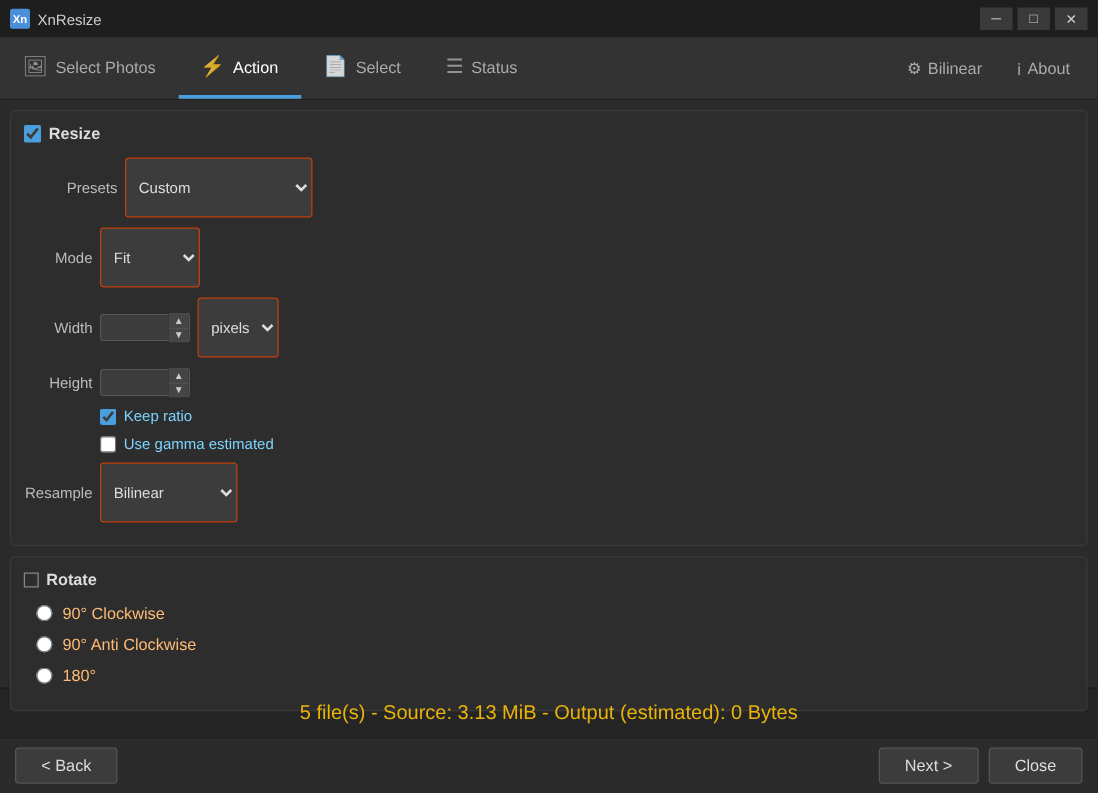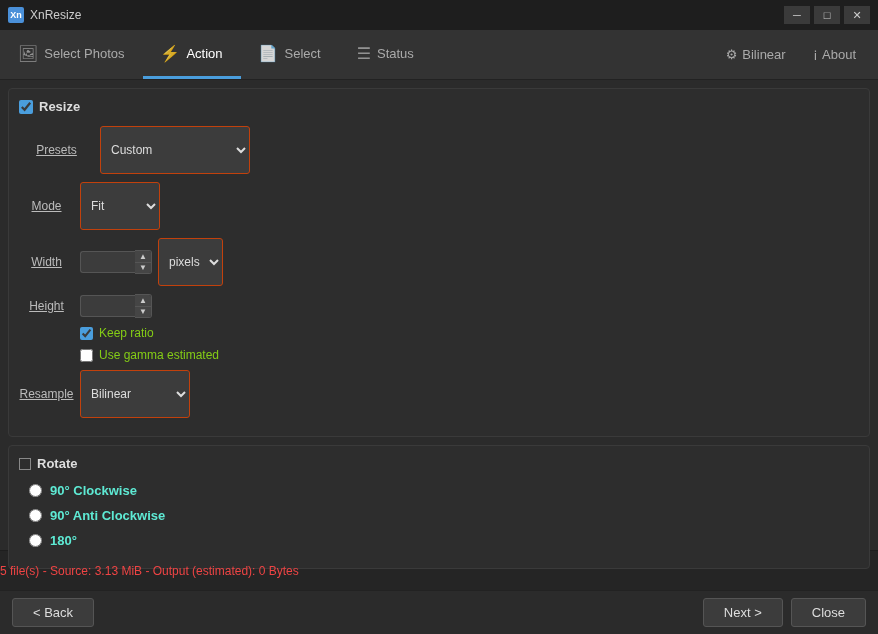--- a/index.html
+++ b/index.html
@@ -18,21 +18,21 @@
       background: #1e1e1e;
       height: 30px;
       display: flex;
       align-items: center;
       justify-content: space-between;
       padding: 0 8px;
       user-select: none;
     }
     #titlebar-left {
       display: flex;
-      align-items: center;
+      align-items: flex-end;
       gap: 6px;
       font-size: 12px;
       color: #ccc;
     }
     #titlebar-icon {
       width: 16px;
       height: 16px;
       background: #4a90d9;
       border-radius: 2px;
       display: flex;
@@ -160,25 +160,24 @@
 
     
     .form-row {
       display: flex;
       align-items: center;
       margin-bottom: 8px;
       gap: 6px;
     }
     .form-label {
       width: 55px;
-      text-align: center;
+      text-align: right;
       color: #bbb;
       font-size: 12px;
       flex-shrink: 0;
-      text-decoration: underline;
     }
     .form-label-wide {
       width: 75px;
     }
 
     select.form-select {
       background: #3c3c3c;
       color: #ddd;
       border: 1px solid #c2410c;
       padding: 15px 6px;
@@ -232,51 +231,50 @@
       gap: 6px;
       margin-bottom: 8px;
       margin-left: 61px;
     }
     .form-checkbox-row input[type="checkbox"] {
       accent-color: #4a9edd;
       cursor: pointer;
     }
     .form-checkbox-label {
       font-size: 12px;
-      color: #84cc16;
+      color: #7dd3fc;
     }
 
     
     .rotate-option {
       display: flex;
       align-items: center;
       gap: 8px;
       margin-bottom: 10px;
       margin-left: 10px;
     }
     .rotate-option input[type="radio"] {
       accent-color: #4a9edd;
       cursor: pointer;
     }
     .rotate-label {
       font-size: 13px;
-      color: #5eead4;
-      font-weight: bold;
+      color: #fdba74;
     }
 
     
     #statusbar {
       height: 40px;
       background: #252525;
       border-top: 1px solid #1e1e1e;
       display: flex;
       align-items: center;
-      justify-content: flex-start;
-      font-size: 12px;
-      color: #ef4444;
+      justify-content: center;
+      font-size: 16px;
+      color: #eab308;
     }
 
     
     #bottombar {
       height: 44px;
       background: #2b2b2b;
       border-top: 1px solid #222;
       display: flex;
       align-items: center;
       justify-content: space-between;

